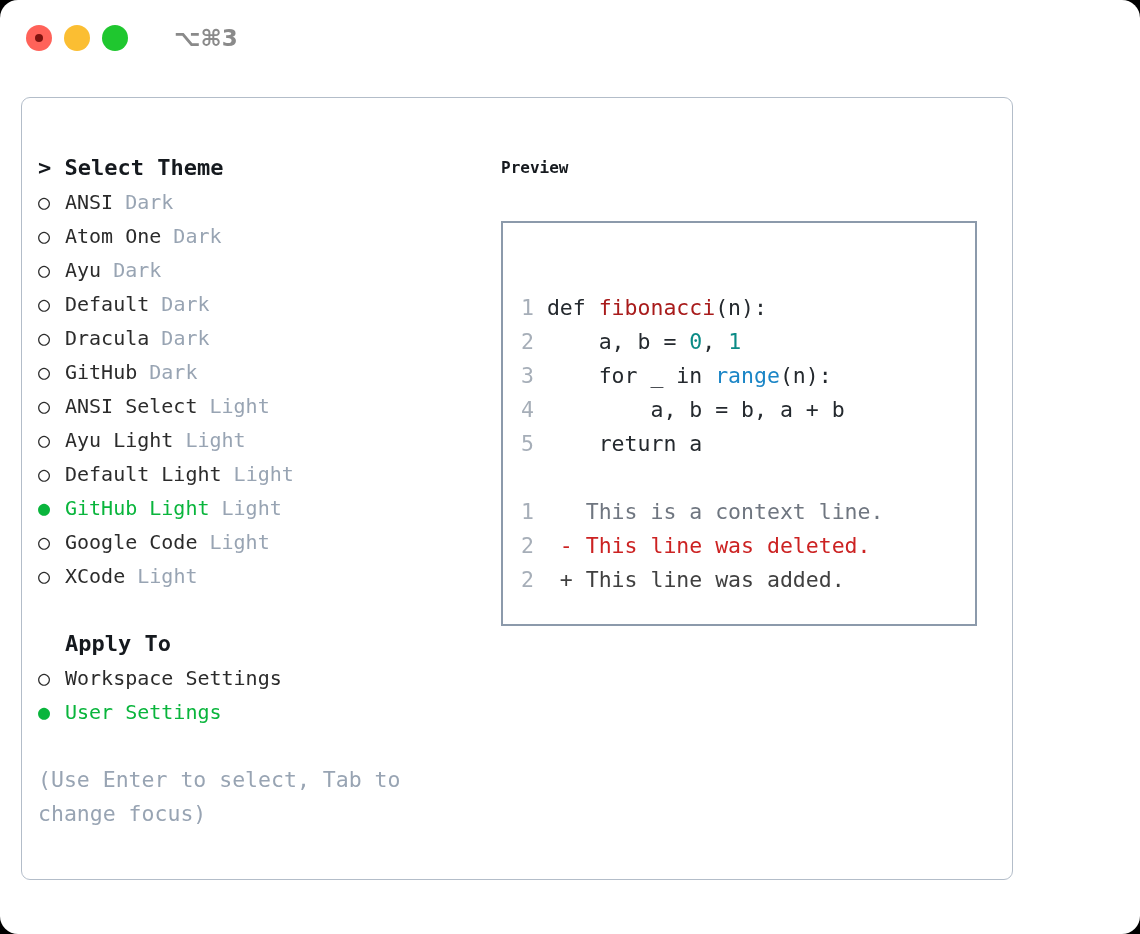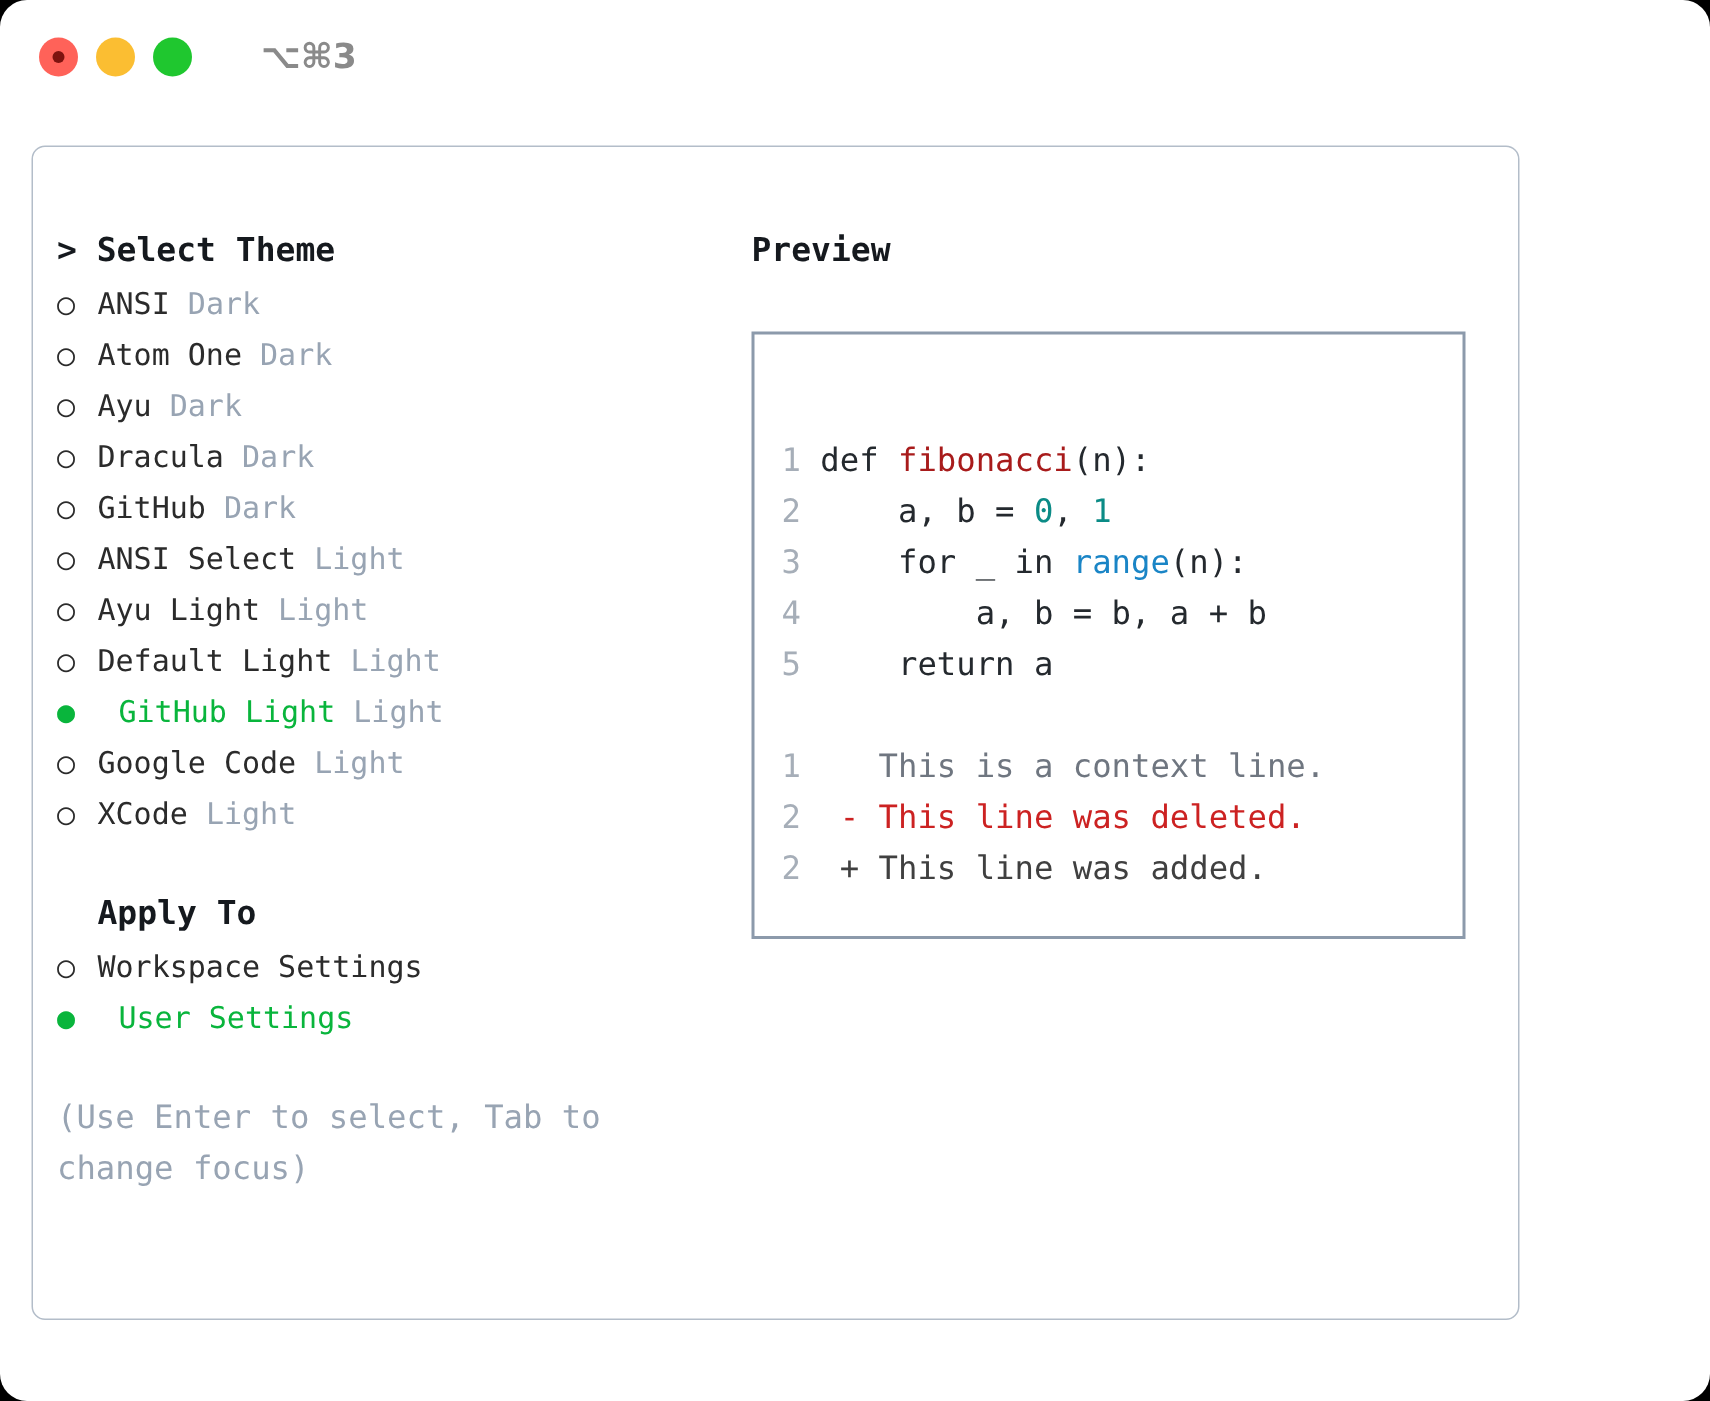--- a/index.html
+++ b/index.html
@@ -95,21 +95,21 @@
     font-weight: bold;
     color: #15191e;
     font-size: 22px;
   }
   .marker {
     display: inline-block;
     width: 27px;
     color: #2b2b2b;
   }
   .marker.sel { color: #09b53c; }
-  .label-sel { color: #09b53c; margin-left: 14px; }
+  .label-sel { color: #09b53c; }
   .tag {
     color: #98a4b3;
   }
   .hint {
     color: #98a4b3;
     font-size: 21.5px;
     line-height: 34px;
     width: 404px;
     white-space: normal;
     word-spacing: 0px;
@@ -117,21 +117,21 @@
   .spacer { height: 34px; }
 
   
   #right-col {
     position: absolute;
     left: 479px;
     top: 53px;
     width: 500px;
   }
   #preview-title {
-    font-size: 22px;
+    font-size: 16px;
     font-weight: bold;
     color: #15191e;
     line-height: 34px;
   }
   #preview-box {
     margin-top: 36px;
     width: 476px;
     height: 405px;
     border: 2px solid #8c9aab;
     box-sizing: border-box;
@@ -168,20 +168,21 @@
   <div id="panel">
 
     <div id="left-col">
 
       <div class="row heading"><span>&gt;</span><span> </span><span>Select Theme</span></div>
 
       <div id="theme-list">
           <div class="row"><span class="marker">○</span><span>ANSI</span><span class="tag"> Dark</span></div>
           <div class="row"><span class="marker">○</span><span>Atom One</span><span class="tag"> Dark</span></div>
           <div class="row"><span class="marker">○</span><span>Ayu</span><span class="tag"> Dark</span></div>
+          <div class="row"><span class="marker">○</span><span>Default</span><span class="tag"> Dark</span></div>
           <div class="row"><span class="marker">○</span><span>Dracula</span><span class="tag"> Dark</span></div>
           <div class="row"><span class="marker">○</span><span>GitHub</span><span class="tag"> Dark</span></div>
           <div class="row"><span class="marker">○</span><span>ANSI Select</span><span class="tag"> Light</span></div>
           <div class="row"><span class="marker">○</span><span>Ayu Light</span><span class="tag"> Light</span></div>
           <div class="row"><span class="marker">○</span><span>Default Light</span><span class="tag"> Light</span></div>
           <div class="row"><span class="marker sel">●</span><span class="label-sel">GitHub Light</span><span class="tag"> Light</span></div>
           <div class="row"><span class="marker">○</span><span>Google Code</span><span class="tag"> Light</span></div>
           <div class="row"><span class="marker">○</span><span>XCode</span><span class="tag"> Light</span></div>
         </div>
 

